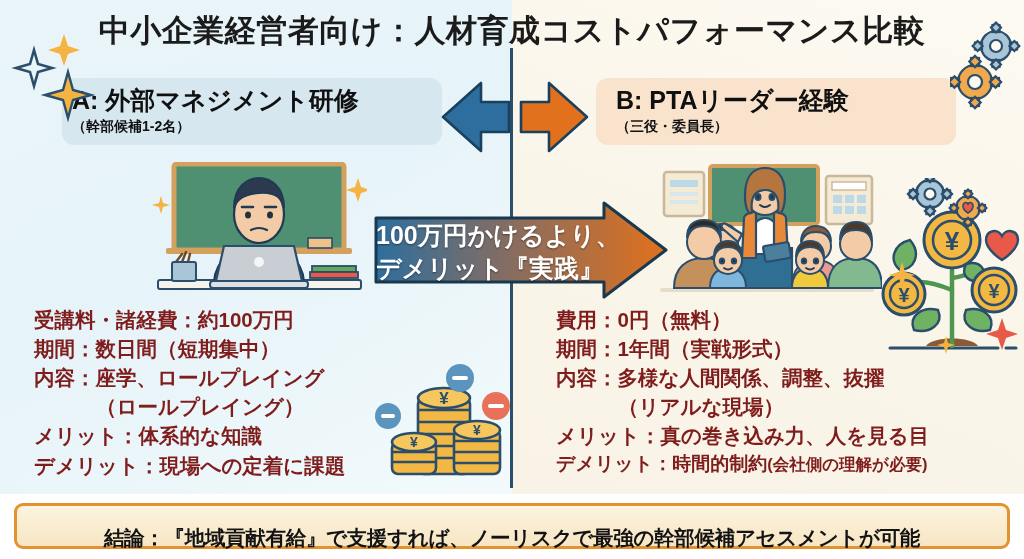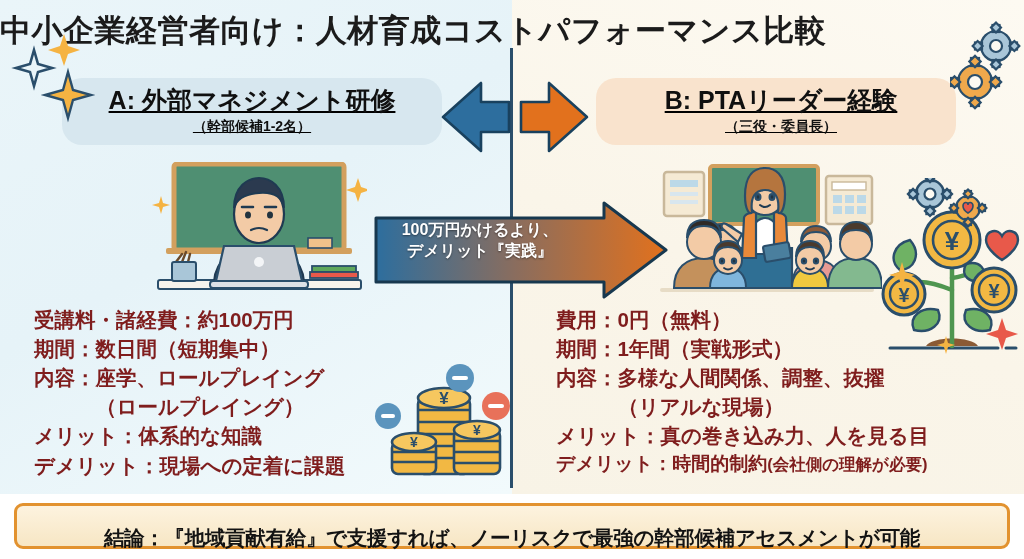--- a/index.html
+++ b/index.html
@@ -45,40 +45,39 @@
     position: absolute;
     left: 510px; top: 48px;
     width: 3px; height: 440px;
     background: #2a4e6b;
   }
 
   
   .title {
     position: absolute;
     left: 0; top: 10px;
-    width: 816px;
+    width: 1024px;
     text-align: center;
     font-size: 31px;
     font-weight: bold;
     color: #1b1b1b;
     letter-spacing: 0.5px;
     z-index: 6;
     white-space: nowrap;
   }
 
   
   .badge {
     position: absolute;
     top: 78px;
-    border-radius: 20px;
-    text-align: center;
+    border-radius: 12px;
+    text-align: left;
     padding: 8px 10px 10px 10px;
     box-sizing: border-box;
     z-index: 5;
-    text-decoration: underline;
   }
   .badge-a {
     left: 62px;
     width: 380px;
     background: #d7e7ef;
   }
   .badge-b {
     left: 596px;
     width: 360px;
     background: #f9e3cd;
@@ -118,24 +117,24 @@
 
   
   .callout {
     position: absolute;
     left: 372px; top: 200px;
     width: 298px; height: 100px;
     z-index: 7;
   }
   .callout-text {
     position: absolute;
-    left: 368px; top: 219px;
+    left: 376px; top: 219px;
     width: 224px;
     text-align: center;
-    font-size: 16px;
+    font-size: 25px;
     font-weight: bold;
     color: #ffffff;
     line-height: 1.32;
     z-index: 8;
     text-shadow: 0 1px 2px rgba(0,0,0,.45);
     pointer-events: none;
   }
   .callout-text div { white-space: nowrap; }
 
   

